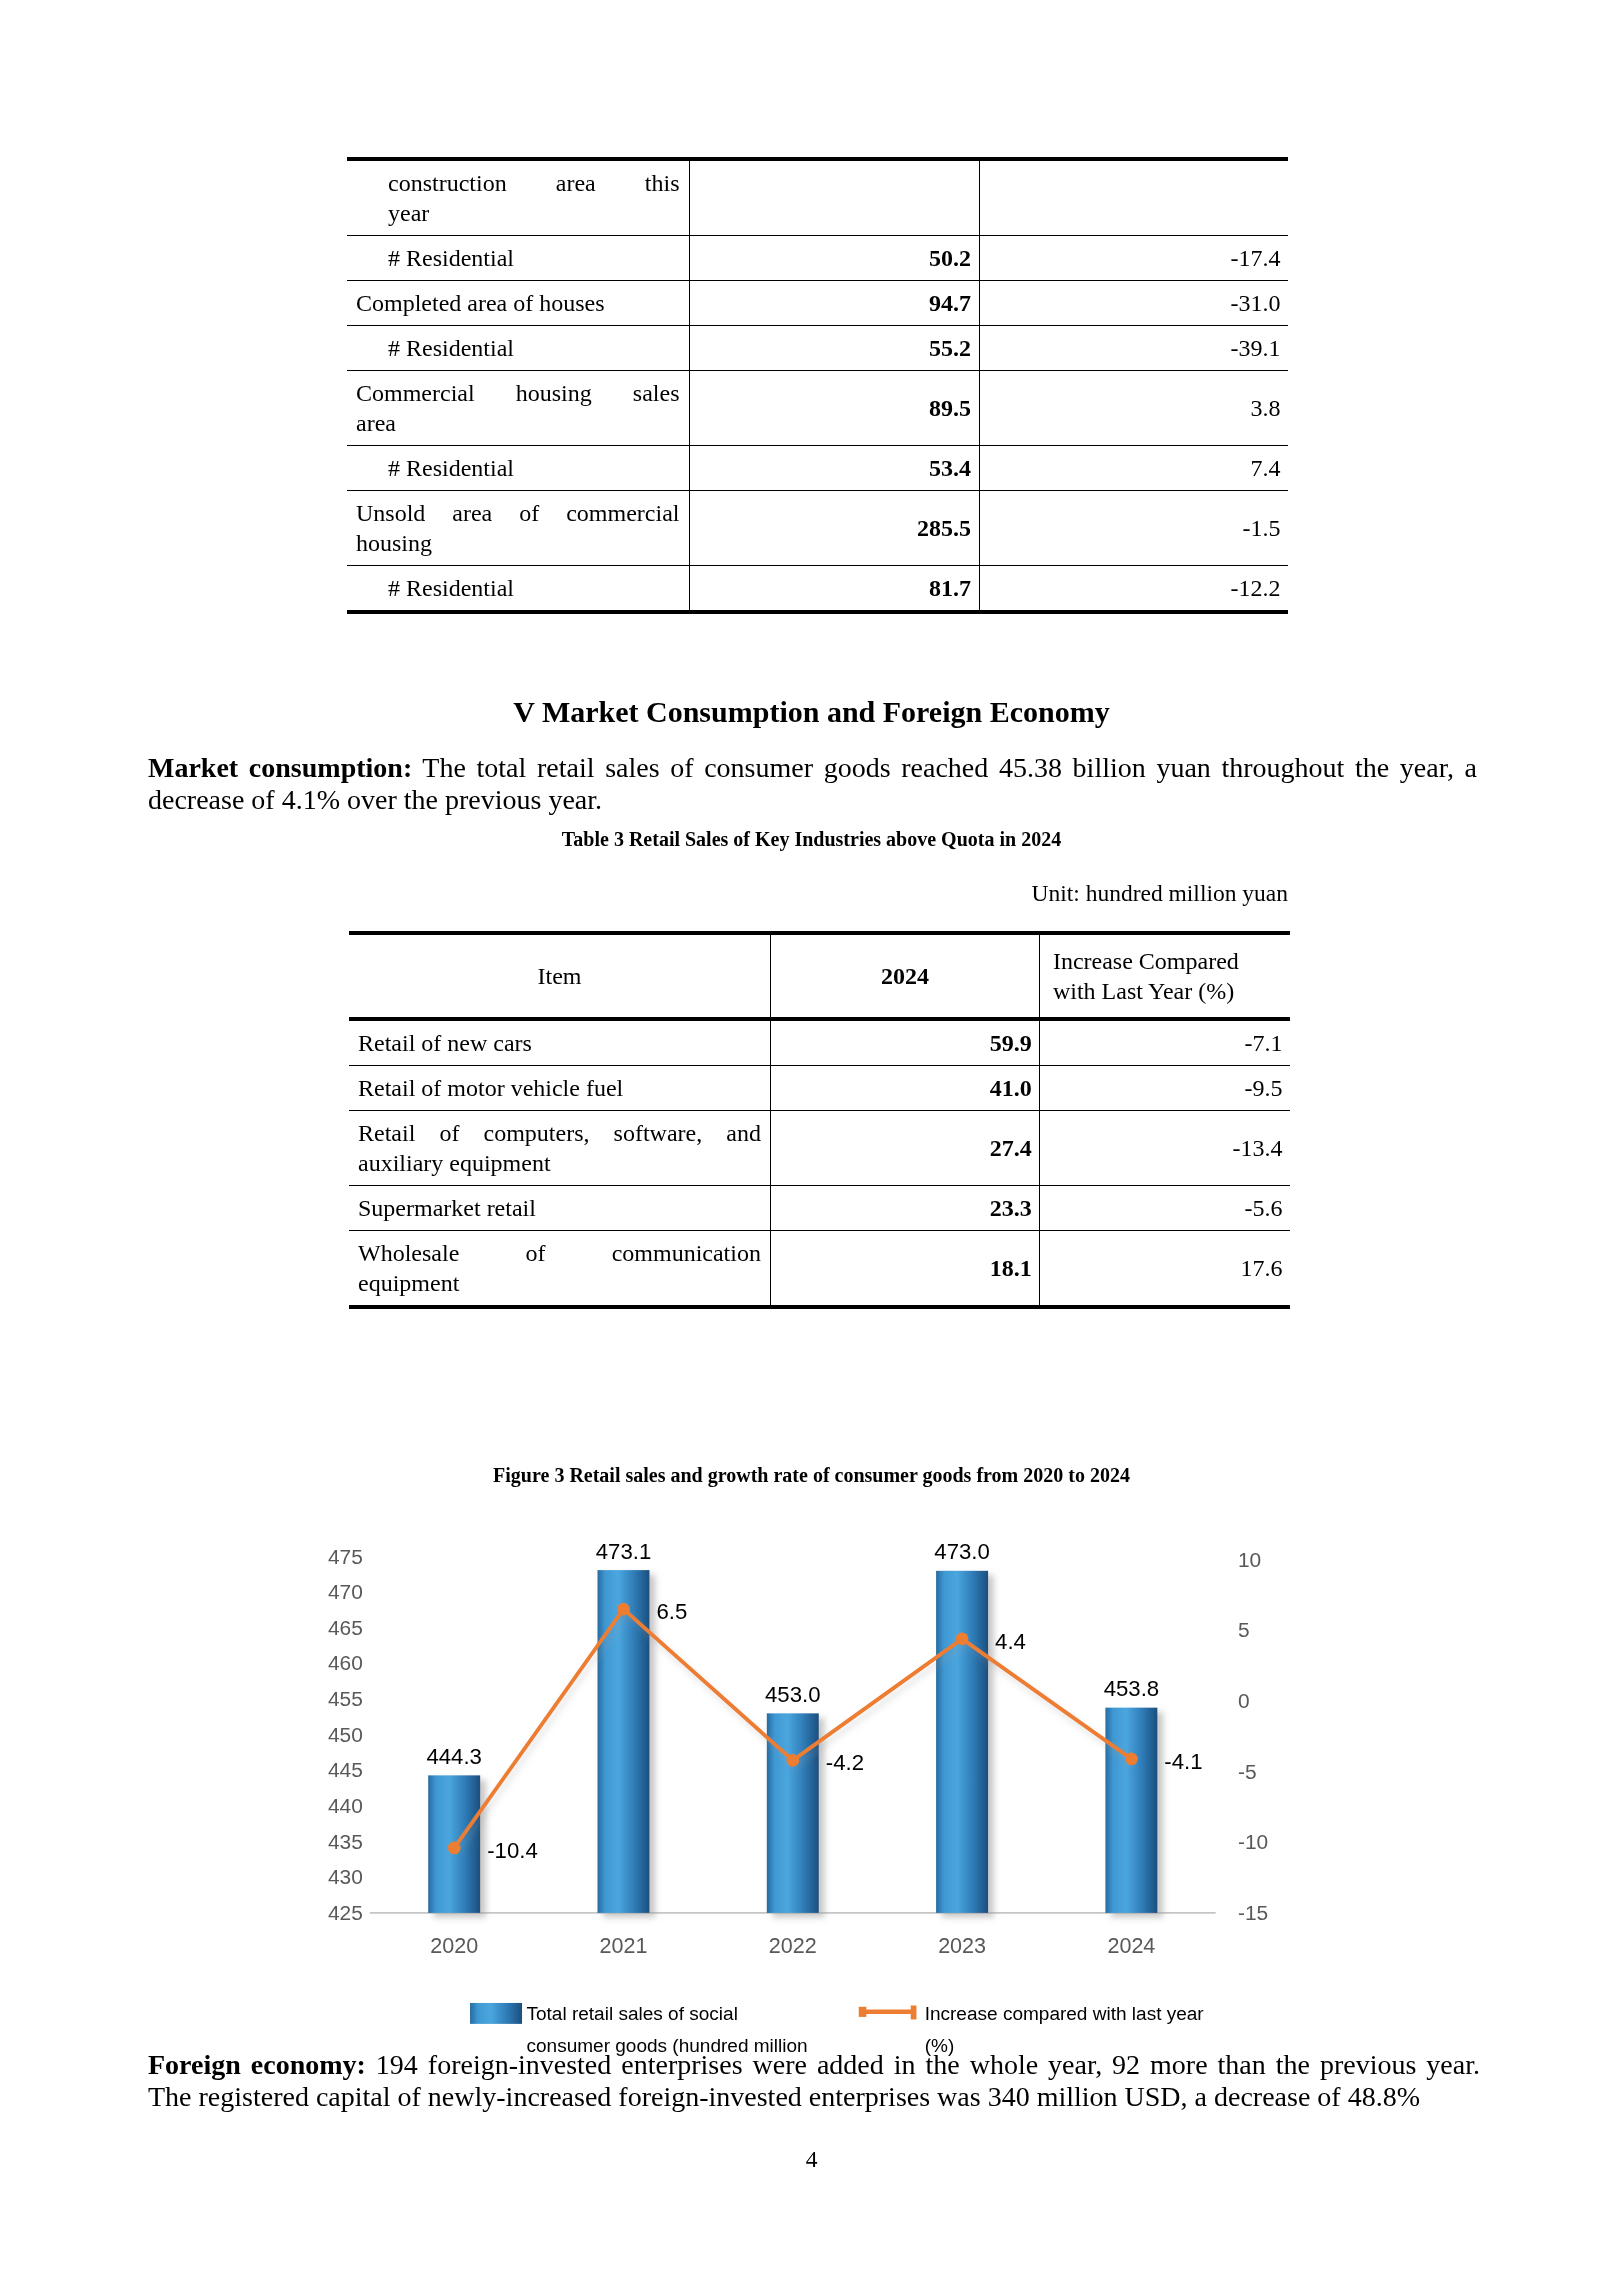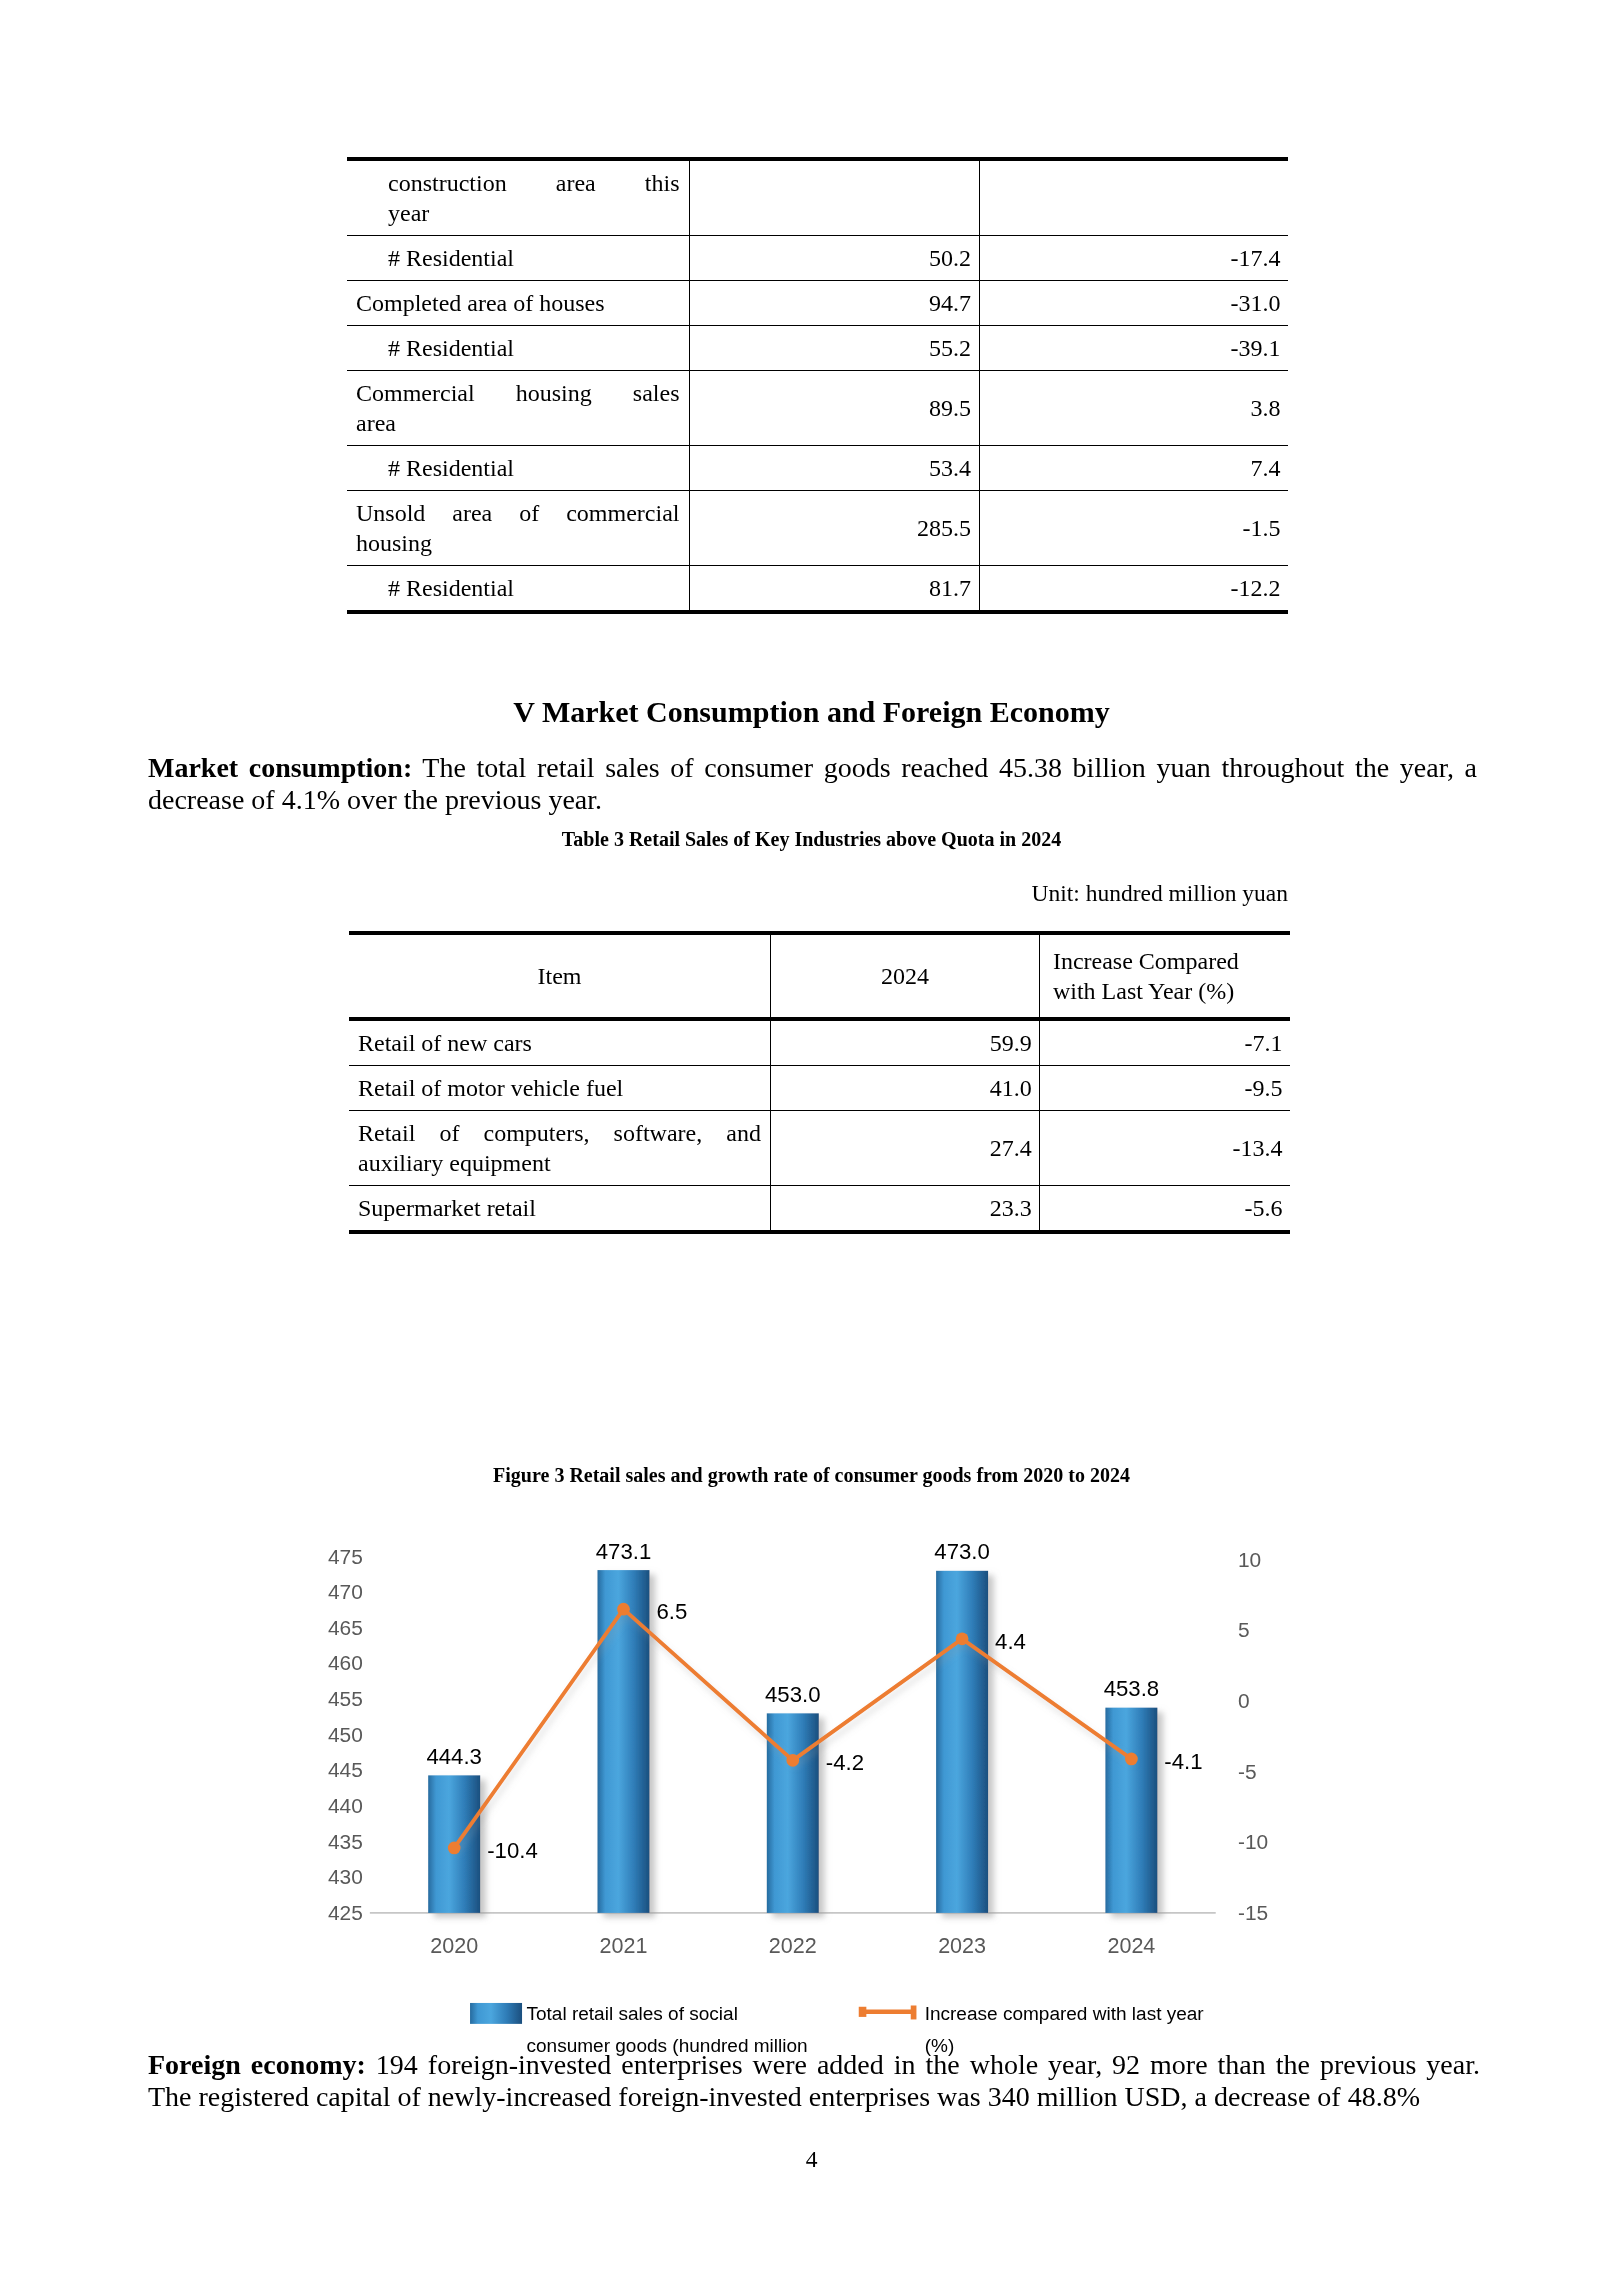--- a/index.html
+++ b/index.html
@@ -6,21 +6,21 @@
   body{font-family:"Liberation Serif", serif; color:#000;}
   #page{position:relative;width:1623px;height:2295px;background:#fff;overflow:hidden;border-radius:14px;}
   .abs{position:absolute;}
 
   
   table.doc{border-collapse:collapse;table-layout:fixed;font-size:24px;line-height:30px;
             border-top:4.4px solid #000;border-bottom:4.4px solid #000;}
   table.doc td, table.doc th{border-bottom:1.6px solid #000;vertical-align:middle;font-weight:normal;}
   table.doc tr:last-child td{border-bottom:none;}
   table.doc td.c1, table.doc th.c1{border-right:1.3px solid #000;}
-  table.doc td.c2, table.doc th.c2{border-right:1.3px solid #000;}
+  table.doc td.c2, table.doc th.c2{border-right:1.3px solid #000;font-weight:bold;}
   td.item{padding:7px 9px;text-align:left;}
   td.item.indent{padding-left:41px;}
   td.num{padding:7px 7.6px 7px 2.5px;text-align:right;}
   td.vtop{vertical-align:top;}
   td.vbottom{vertical-align:bottom;}
   .jfill{text-align:justify;text-align-last:justify;}
   #table2 thead th{border-bottom:4.4px solid #000;padding:10.8px 9px;}
   #table2 th.c1, #table2 th.c2{text-align:center;}
   #table2 th.c3{text-align:left;padding-left:12.7px;}
 
@@ -154,20 +154,28 @@
           </td>
           <td class="num c2 vbottom">27.4</td>
           <td class="num c3 vbottom">-13.4</td>
         </tr>
         <tr>
           <td class="item c1">
             <div>Supermarket retail</div>
           </td>
           <td class="num c2">23.3</td>
           <td class="num c3">-5.6</td>
+        </tr>
+        <tr>
+          <td class="item c1">
+            <div class="jfill">Wholesale of communication</div>
+            <div>equipment</div>
+          </td>
+          <td class="num c2 vbottom">18.1</td>
+          <td class="num c3 vbottom">17.6</td>
         </tr>
       </tbody>
   </table>
 
   <div class="caption abs" style="top:1464px;left:0;">Figure 3 Retail sales and growth rate of consumer goods from 2020 to 2024</div>
 
   <svg id="chart-svg" class="abs" style="left:298px;top:1509px;" width="1053" height="558" viewBox="0 0 1660 880">
       <defs>
         <linearGradient id="barGrad" x1="0" y1="0" x2="1" y2="0">
           <stop offset="0%" stop-color="#266B9F"></stop>

